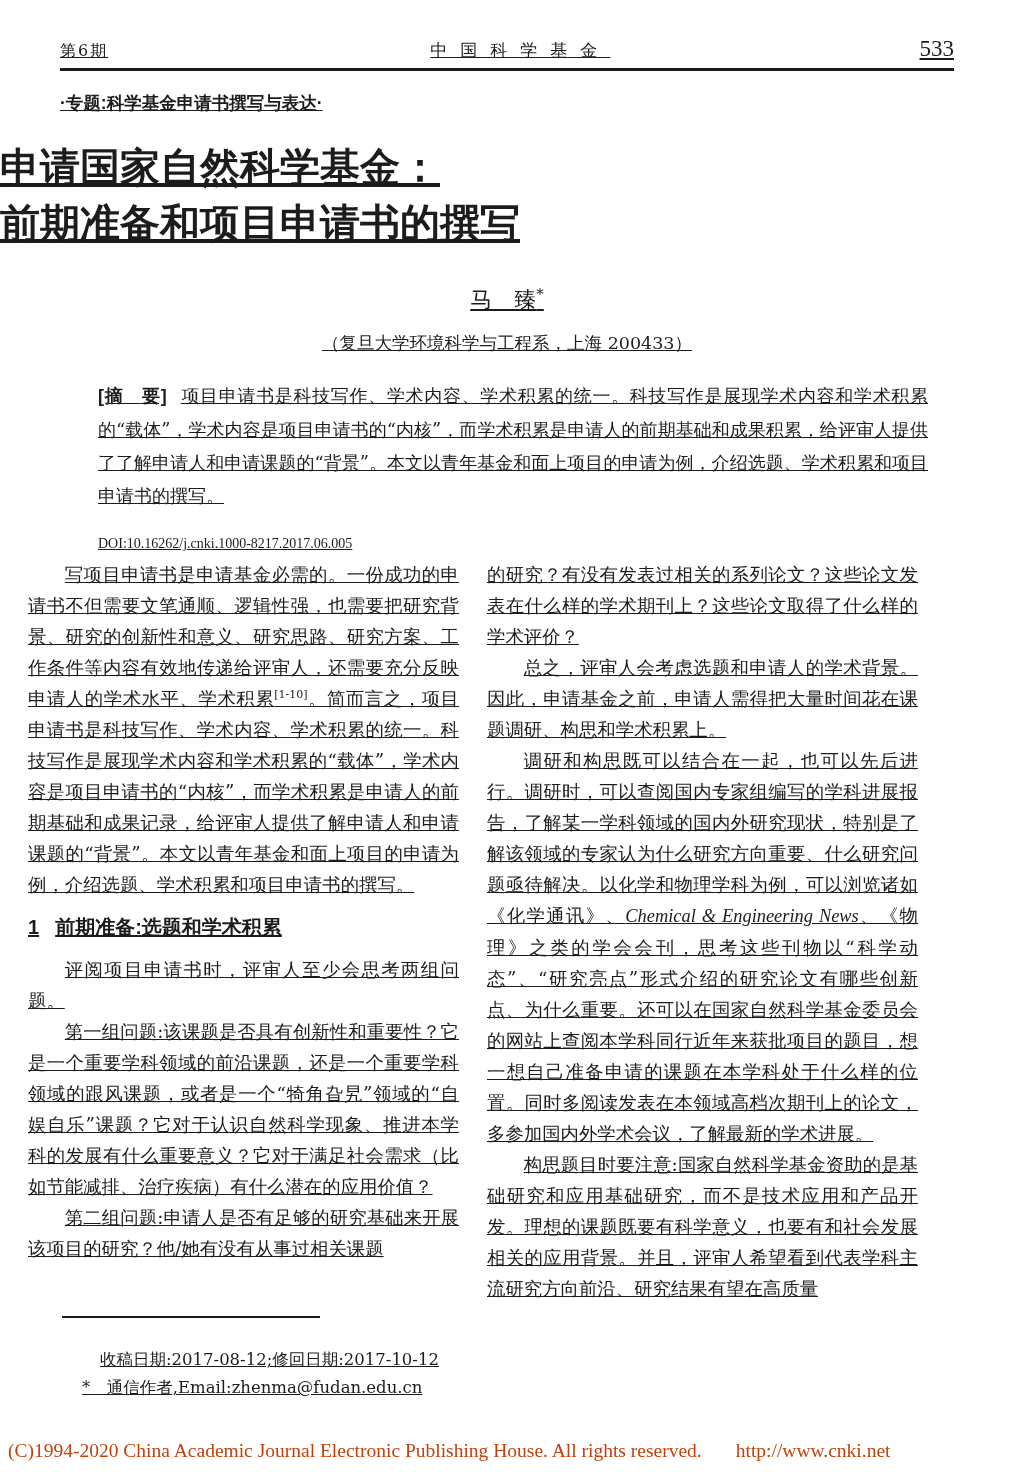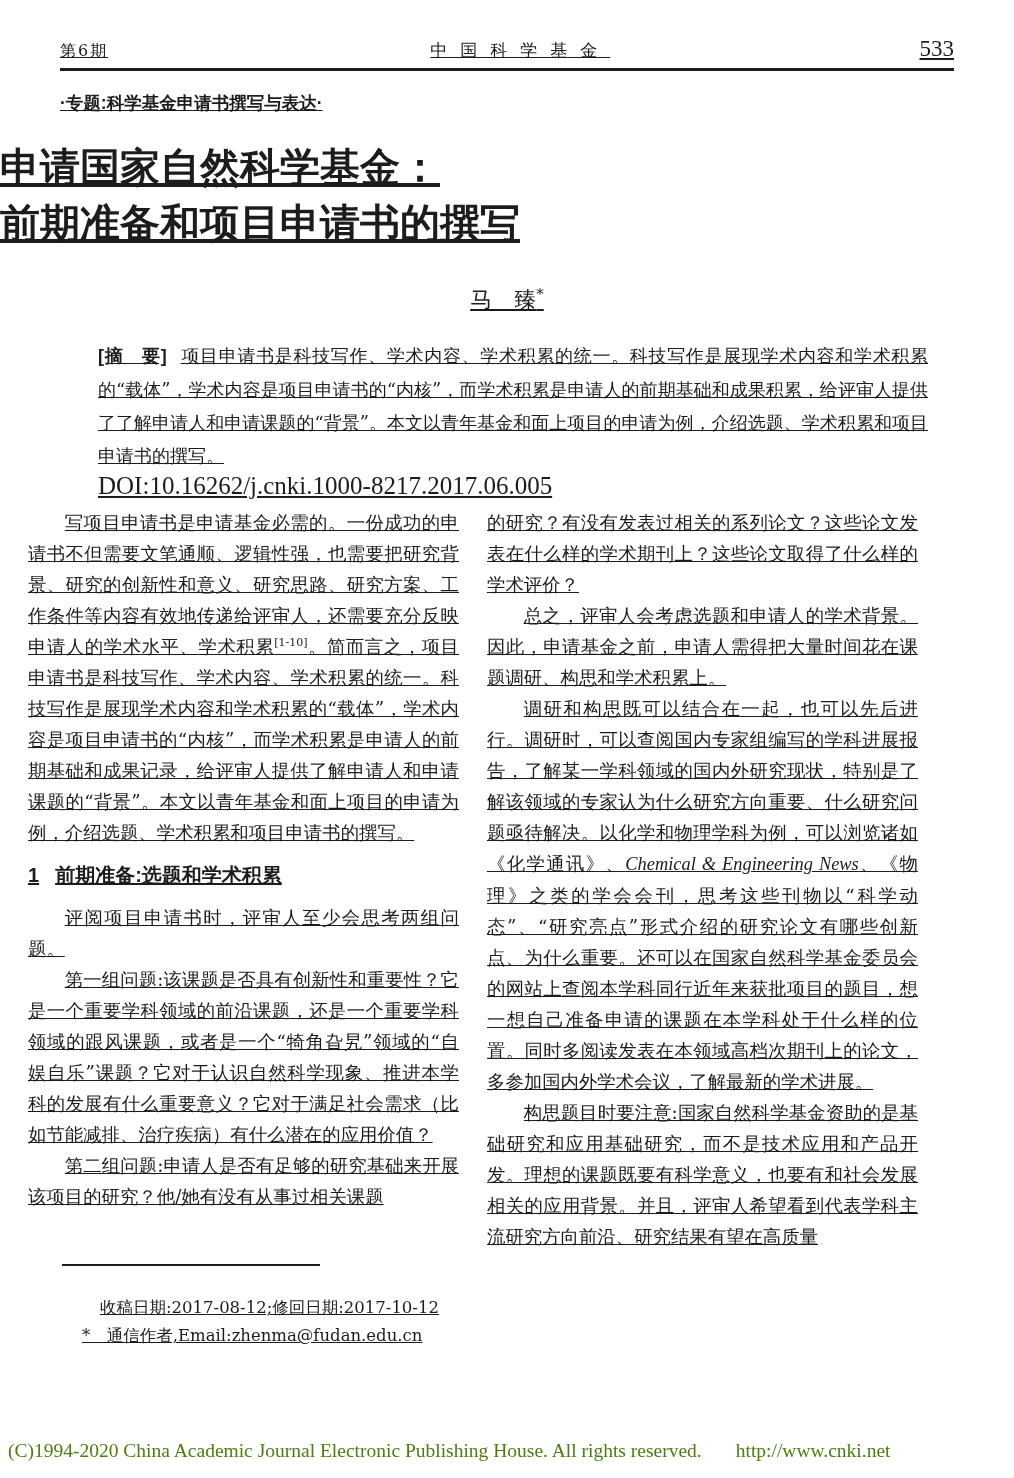--- a/index.html
+++ b/index.html
@@ -23,37 +23,37 @@
   .topic{margin:20px 60px 0;font-family:"Liberation Sans","DejaVu Sans",sans-serif;font-weight:bold;font-size:17.5px;}
   
   .title{margin-top:24px;text-align:left;font-family:"Liberation Sans","DejaVu Sans",sans-serif;font-weight:bold;font-size:40px;line-height:56px;}
   .author{margin-top:34px;text-align:center;font-size:22px;}
   .author sup{font-size:15px;}
   .affil{margin-top:16px;text-align:center;font-size:17.5px;}
   
   .abstract{margin:24px 86px 0 98px;font-size:18px;line-height:33px;text-align:justify;}
   .kw{margin:4px 86px 0 98px;font-size:18px;line-height:33px;}
   .blk-label{font-family:"Liberation Sans","DejaVu Sans",sans-serif;font-weight:bold;margin-right:14px;}
-  .doi{margin:0 0 0 98px;font-size:25px;font-family:"Liberation Serif",serif;}
+  .doi{margin:24px 0 0 98px;font-size:14px;font-family:"Liberation Serif",serif;}
   
   .columns{display:flex;gap:28px;margin:7px 28px 0;}
   .col{width:431px;font-size:18.4px;line-height:31px;text-align:justify;}
   .col p{margin:0;text-indent:2em;}
   .col p.noindent{text-indent:0;}
   .sec-heading{font-family:"Liberation Sans","DejaVu Sans",sans-serif;font-weight:bold;font-size:20px;margin:12px 0 11px;}
   .sec-heading .num{margin-right:16px;}
   sup.cite{font-size:11px;line-height:0;}
   .jname{font-family:"Liberation Serif","DejaVu Serif",serif;font-style:italic;}
   
   .footnote{margin:12px 0 0 62px;width:480px;font-size:16.5px;line-height:28px;}
   .fn-rule{width:258px;border-top:2.5px solid #1c1c1c;margin-bottom:9px;}
   .fn-line1{padding-left:38px;margin-top:28px;}
   .fn-line2{padding-left:20px;}
   
-  .copyright{position:absolute;left:8px;bottom:16px;color:#4d7c0f;font-size:19.5px;font-family:"Liberation Serif",serif;white-space:nowrap;}
+  .copyright{position:absolute;left:8px;bottom:16px;color:#c2410c;font-size:19.5px;font-family:"Liberation Serif",serif;white-space:nowrap;}
   .copyright .url{margin-left:34px;}
 </style>
 </head>
 <body>
 
 <div class="page">
 
   <div class="hdr">
     <span class="hdr-issue">第6期</span>
     <span class="hdr-journal">中国科学基金</span>
@@ -63,20 +63,21 @@
 
   <div class="topic">·专题:科学基金申请书撰写与表达·</div>
 
   <div class="title">
     <div>申请国家自然科学基金：</div>
     <div>前期准备和项目申请书的撰写</div>
   </div>
 
   <div class="author"><span>马　臻</span><sup>*</sup></div>
 
+  <div class="affil">（复旦大学环境科学与工程系，上海 200433）</div>
 
   <div class="abstract">
     <span class="blk-label">[摘　要]</span><span>项目申请书是科技写作、学术内容、学术积累的统一。科技写作是展现学术内容和学术积累的“载体”，学术内容是项目申请书的“内核”，而学术积累是申请人的前期基础和成果积累，给评审人提供了了解申请人和申请课题的“背景”。本文以青年基金和面上项目的申请为例，介绍选题、学术积累和项目申请书的撰写。</span>
   </div>
 
 
   <div class="doi">DOI:10.16262/j.cnki.1000-8217.2017.06.005</div>
 
   <div class="columns">
 

